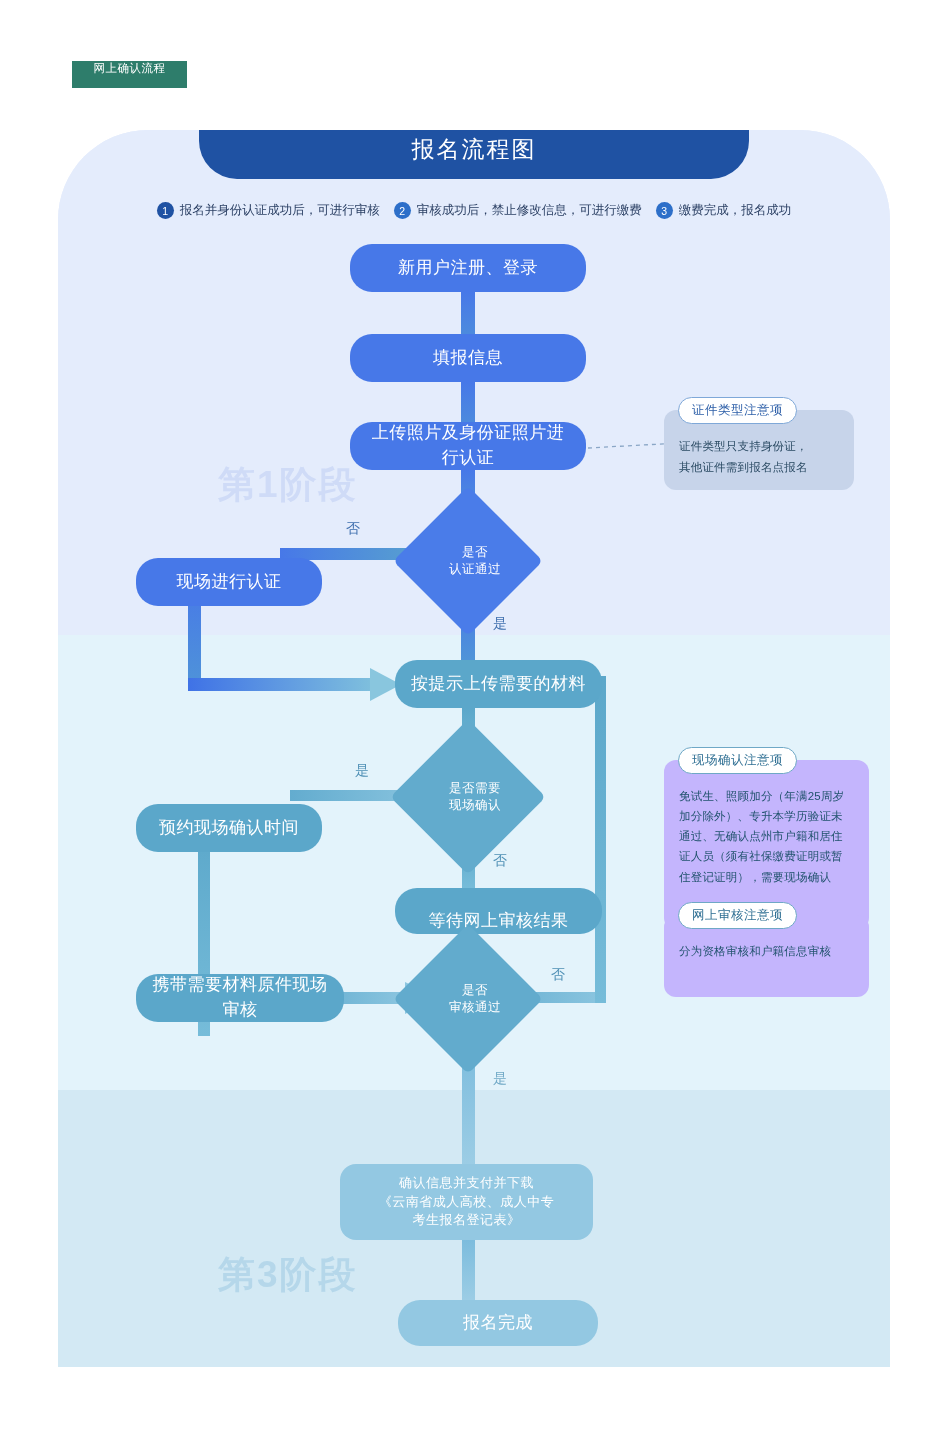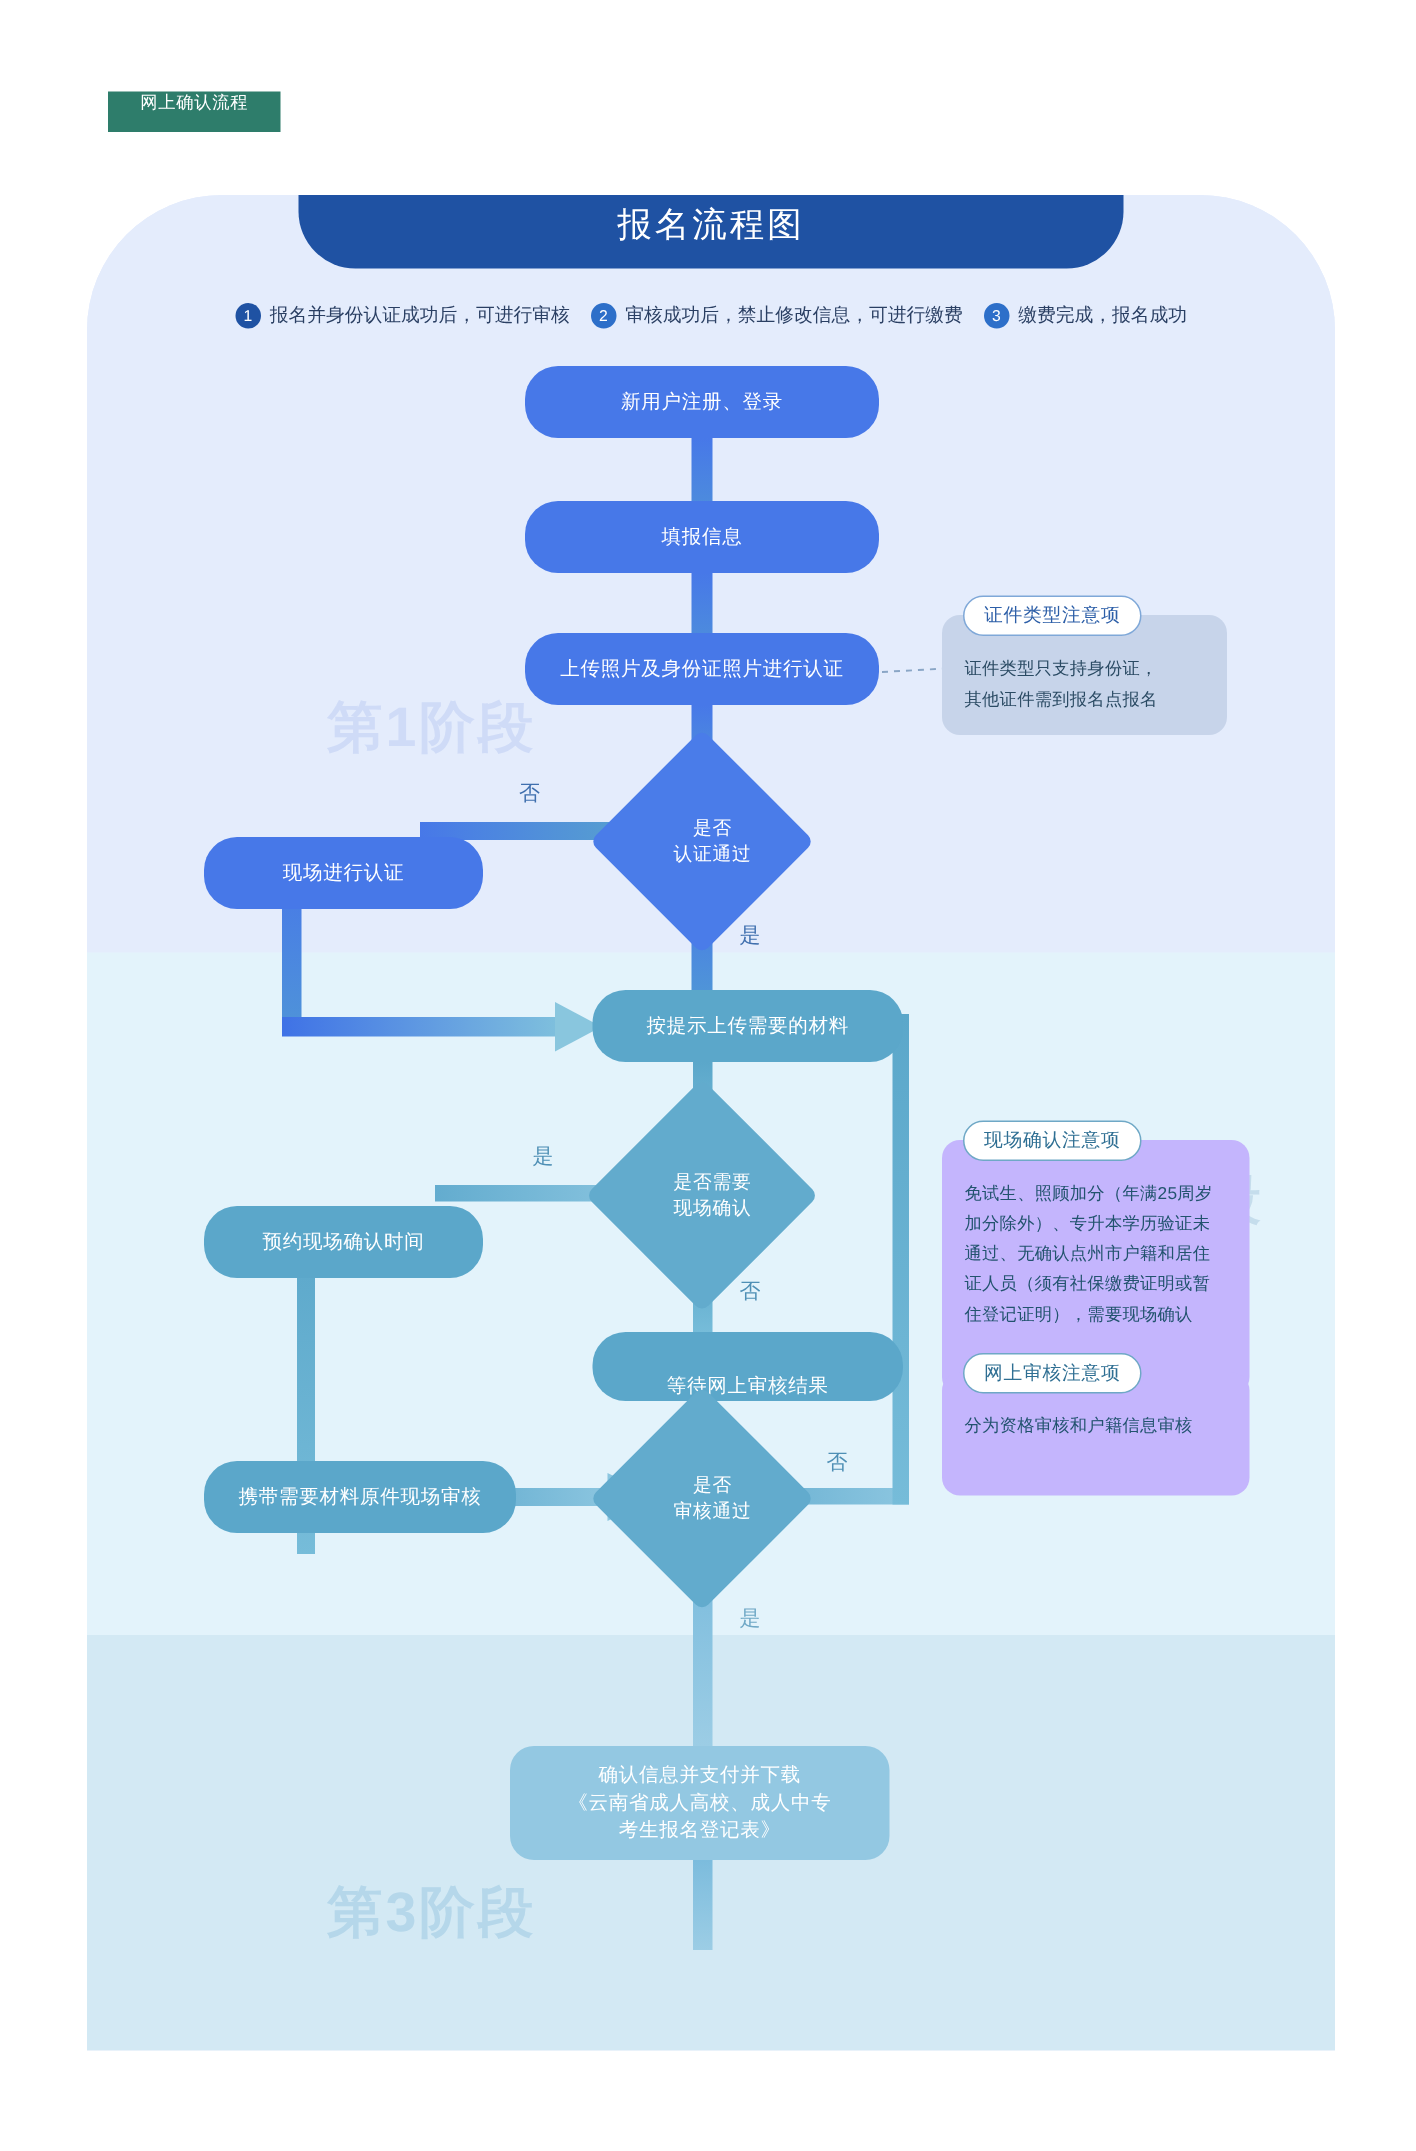--- a/index.html
+++ b/index.html
@@ -67,21 +67,21 @@
   .stage-3{ left:160px; top:1120px; color:#b5d7ea; }
 
   
   .node{
     position:absolute;
     display:flex; align-items:center; justify-content:center;
     text-align:center; color:#ffffff;
     border-radius:22px; z-index:4;
     line-height:1.45;
   }
-  .node .lbl{ font-size:13px; letter-spacing:.5px; padding:0 14px; }
+  .node .lbl{ font-size:17px; letter-spacing:.5px; padding:0 14px; }
 
   
   .c-blue  { background:#4778e8; }
   .c-blue2 { background:#4a7ce9; }
   .c-teal  { background:#5ba7ca; }
   .c-teal2 { background:#62abcd; }
   .c-pale  { background:#93c8e2; }
 
   
   .diamond{
@@ -109,20 +109,21 @@
     font-size:14px; color:#3f6fae; letter-spacing:1px;
   }
   .yn.teal{ color:#4e8fb5; }
   .yn.pale{ color:#6fa8c6; }
 
   
   .callout{
     position:absolute; z-index:5;
     background:#c7d4ea;
     border-radius:12px;
+    margin-left:36px;
   }
   .callout.teal-bg{ background:#c4b5fd; }
   .callout-head{
     position:absolute; left:14px; top:-13px;
     background:#ffffff; border:1.6px solid #7fa8d8;
     border-radius:14px; padding:4px 13px;
     font-size:12.5px; color:#2d5fa8; letter-spacing:.5px;
     white-space:nowrap;
   }
   .callout.teal-bg .callout-head{ border-color:#6fa8c6; color:#2f6f93; }
@@ -276,20 +277,23 @@
     </div>
 
     <div class="node c-pale" style="left:282px; top:1034px; width:253px; height:76px; border-radius:16px;">
       <span class="lbl" style="font-size:13px;">
         <span>确认信息并支付并下载</span><br>
         <span>《云南省成人高校、成人中专</span><br>
         <span>考生报名登记表》</span>
       </span>
     </div>
 
+    <div class="node c-pale" style="left:340px; top:1170px; width:200px; height:46px;">
+      <span class="lbl">报名完成</span>
+    </div>
 
     <div class="diamond" style="left:357px; top:378px; width:106px; height:106px;">
       <div class="dshape c-blue2"></div>
       <div class="dtxt">
         <span>是否</span><br>
         <span>认证通过</span>
       </div>
     </div>
 
     <div class="diamond" style="left:355px; top:612px; width:110px; height:110px;">

